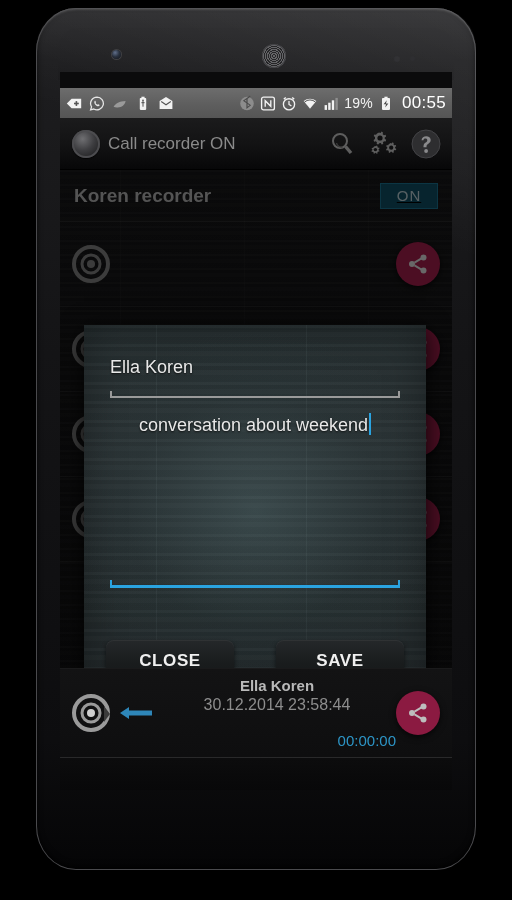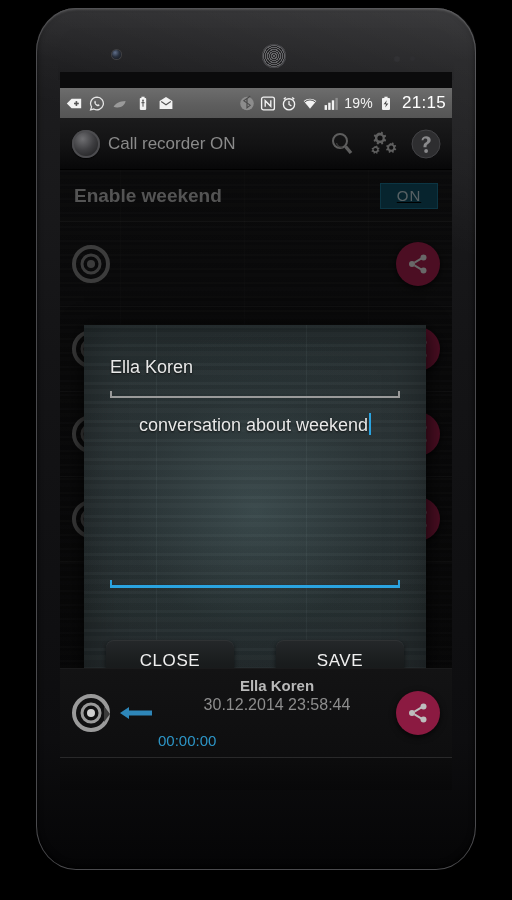--- a/index.html
+++ b/index.html
@@ -123,21 +123,21 @@
   }
   .row-mid { flex:1; }
   .share-btn {
     width:44px; height:44px; border-radius:50%; margin-right:12px; flex:none;
     background:#8b1a41;
     display:flex; align-items:center; justify-content:center;
     box-shadow:0 2px 6px rgba(0,0,0,.7);
   }
   .row-name { color:#b9b9b9; font-size:15px; font-weight:bold; text-align:center; }
   .row-date { color:#8d8d8d; font-size:16px; text-align:center; margin-top:2px; }
-  .row-dur  { color:#2d95c6; font-size:15px; text-align:left; margin-top:18px; }
+  .row-dur  { color:#2d95c6; font-size:15px; text-align:right; margin-top:18px; }
   .arrow-in { width:36px; height:18px; flex:none; margin:0 4px 0 2px; }
 
   
   #scrim { position:absolute; inset:0; background:rgba(0,0,0,.45); }
   #dialog {
     position:absolute; left:24px; top:155px; width:342px; height:387px;
     background:
       radial-gradient(ellipse 78% 62% at 50% 48%, rgba(150,200,205,.17) 0%, rgba(60,95,100,.07) 48%, rgba(0,0,0,0) 76%),
       repeating-linear-gradient(180deg, rgba(255,255,255,.022) 0 3px, rgba(0,0,0,.055) 3px 7px, rgba(255,255,255,.010) 7px 12px, rgba(0,0,0,.04) 12px 19px),
       repeating-linear-gradient(90deg, rgba(0,0,0,.11) 0 72px, rgba(255,255,255,.02) 72px 73px, rgba(0,0,0,.11) 73px 150px),
@@ -161,21 +161,21 @@
     position:absolute; left:26px; top:255px; width:290px; height:8px;
     border-left:2px solid #2aa3e0; border-right:2px solid #2aa3e0;
     border-bottom:3px solid #2aa3e0;
   }
   #caret {
     display:inline-block; width:2px; height:22px; background:#2aa3e0;
     vertical-align:-4px; margin-left:1px;
   }
   #dlg-buttons {
     position:absolute; left:22px; top:315px; width:298px;
-    display:flex; justify-content:space-between;
+    display:flex; justify-content:space-between;font-weight:bold;
   }
   .dlg-btn {
     width:128px; height:42px; border-radius:8px;
     background:linear-gradient(180deg,#25282a 0%,#1a1d1e 50%,#141617 100%);
     color:#f0f0f0; font-size:17px; letter-spacing:.6px;
     display:flex; align-items:center; justify-content:center;
     box-shadow:0 2px 4px rgba(0,0,0,.6), inset 0 1px 0 rgba(255,255,255,.05);
   }
 
   
@@ -252,21 +252,21 @@
         <rect x="6.5" y="9" width="3" height="9" fill="#f2f2f2"></rect>
         <rect x="11" y="6" width="3" height="12" fill="#f2f2f2"></rect>
         <rect x="15.5" y="3" width="3" height="15" fill="#8e8e8e"></rect>
       </svg>
       <span id="battery-pct">19%</span>
       <svg class="sbi" viewBox="0 0 20 20">
         <rect x="5" y="3" width="10" height="15" rx="1" fill="#f2f2f2"></rect>
           <rect x="8" y="1.5" width="4" height="2" fill="#f2f2f2"></rect>
         <path d="M11 6l-4 5h3l-1 4 4-5h-3z" fill="#4a4a4a"></path>
       </svg>
-      <span id="clock">21:15</span>
+      <span id="clock">00:55</span>
     </div>
   </div>
 
   <div id="actionbar">
     <div id="rec-indicator"></div>
     <div id="app-title">Call recorder ON</div>
     <div class="ab-icon">
       <svg width="28" height="28" viewBox="0 0 28 28">
         <circle cx="12" cy="11" r="7" fill="none" stroke="#5e5e5e" stroke-width="2"></circle>
         <path d="M17.5 16.5L23 23" stroke="#5e5e5e" stroke-width="3.4" stroke-linecap="butt"></path>
@@ -292,21 +292,21 @@
         <path d="M11.5 12.2c.3-2.6 2.3-4 4.7-4 2.6 0 4.5 1.6 4.5 3.9 0 1.9-1 2.8-2.6 3.9-1.2.8-1.6 1.4-1.6 2.6v.7h-3v-1c0-1.9.7-2.9 2.2-3.9 1.2-.8 1.6-1.3 1.6-2.2 0-1-.8-1.7-1.9-1.7-1.2 0-1.9.7-2 1.7z" fill="#8a8a8c"></path>
         <circle cx="16.1" cy="23" r="1.9" fill="#8a8a8c"></circle>
       </svg>
     </div>
   </div>
 
   <div id="content">
     <div class="wood"></div>
 
     <div id="enable-row">
-      <div id="enable-label">Enable weekend</div>
+      <div id="enable-label">Koren recorder</div>
       <div id="enable-toggle">
         <span>ON</span>
       </div>
     </div>
 
     <div id="bg-list">
       <div class="bg-row">
         <div class="spk">
           <svg width="46" height="46" viewBox="0 0 46 46">
             <circle cx="21" cy="23" r="17" fill="none" stroke="#6e6e6e" stroke-width="4"></circle>

